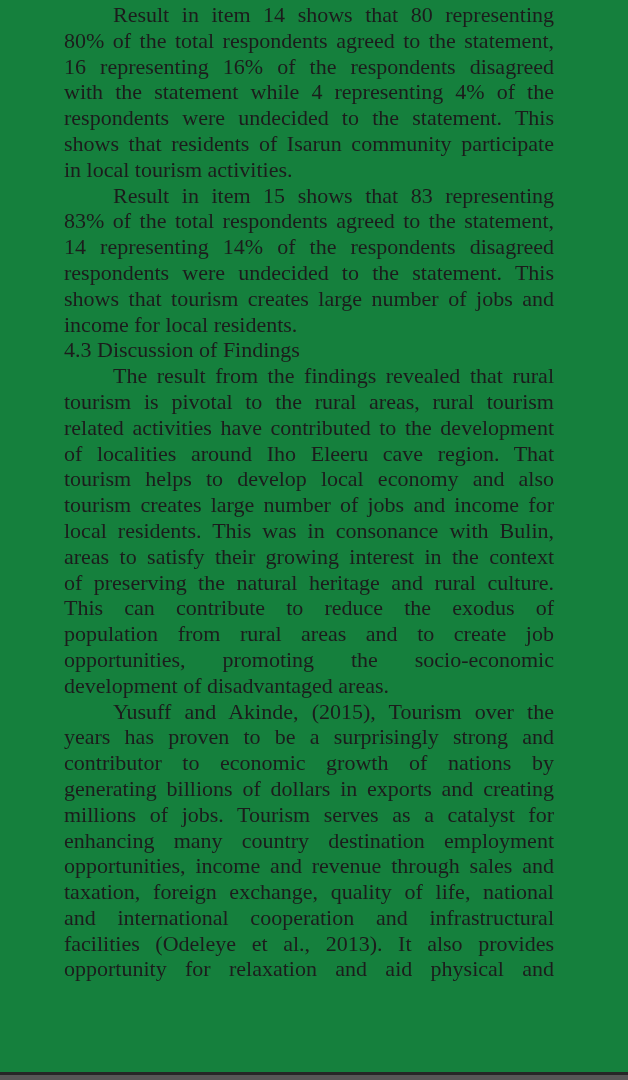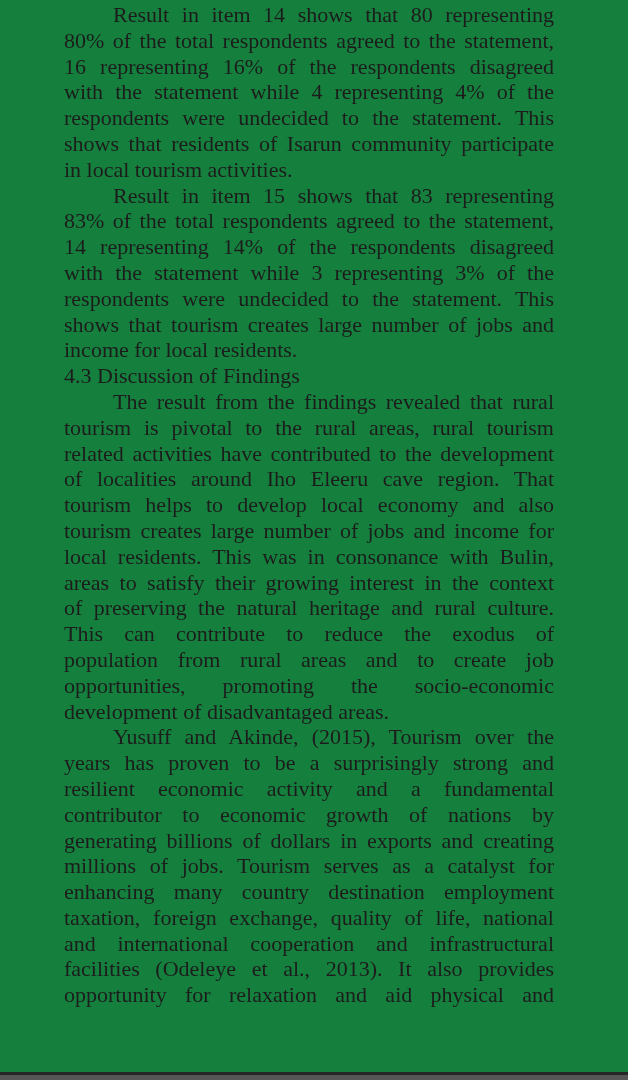--- a/index.html
+++ b/index.html
@@ -67,21 +67,20 @@
         <div class="line">16 representing 16% of the respondents disagreed</div>
         <div class="line">with the statement while 4 representing 4% of the</div>
         <div class="line">respondents were undecided to the statement. This</div>
         <div class="line">shows that residents of Isarun community participate</div>
         <div class="line last-line">in local tourism activities.</div>
       </div>
       <div class="paragraph">
         <div class="line first-indent">Result in item 15 shows that 83 representing</div>
         <div class="line">83% of the total respondents agreed to the statement,</div>
         <div class="line">14 representing 14% of the respondents disagreed</div>
-        <div class="line">with the statement while 3 representing 3% of the</div>
         <div class="line">respondents were undecided to the statement. This</div>
         <div class="line">shows that tourism creates large number of jobs and</div>
         <div class="line last-line">income for local residents.</div>
       </div>
       <div class="heading">
         <div class="line last-line">4.3 Discussion of Findings</div>
       </div>
       <div class="paragraph">
         <div class="line first-indent">The result from the findings revealed that rural</div>
         <div class="line">tourism is pivotal to the rural areas, rural tourism</div>
@@ -93,25 +92,25 @@
         <div class="line">areas to satisfy their growing interest in the context</div>
         <div class="line">of preserving the natural heritage and rural culture.</div>
         <div class="line">This can contribute to reduce the exodus of</div>
         <div class="line">population from rural areas and to create job</div>
         <div class="line">opportunities, promoting the socio-economic</div>
         <div class="line last-line">development of disadvantaged areas.</div>
       </div>
       <div class="paragraph">
         <div class="line first-indent">Yusuff and Akinde, (2015), Tourism over the</div>
         <div class="line">years has proven to be a surprisingly strong and</div>
-        <div class="line">resilient economic activity and a fundamental</div>
         <div class="line">contributor to economic growth of nations by</div>
         <div class="line">generating billions of dollars in exports and creating</div>
         <div class="line">millions of jobs. Tourism serves as a catalyst for</div>
         <div class="line">enhancing many country destination employment</div>
+        <div class="line">opportunities, income and revenue through sales and</div>
         <div class="line">taxation, foreign exchange, quality of life, national</div>
         <div class="line">and international cooperation and infrastructural</div>
         <div class="line"><span>facilities (Odeleye </span><span class="seg-italic">et al.</span><span>, 2013). It also provides</span></div>
         <div class="line">opportunity for relaxation and aid physical and</div>
       </div>
     </div>
   <div class="bottom-bar" style="background: rgb(86, 86, 86); border-top: 3px solid rgb(38, 38, 38);"></div>
 </div>
 
 </body></html>

